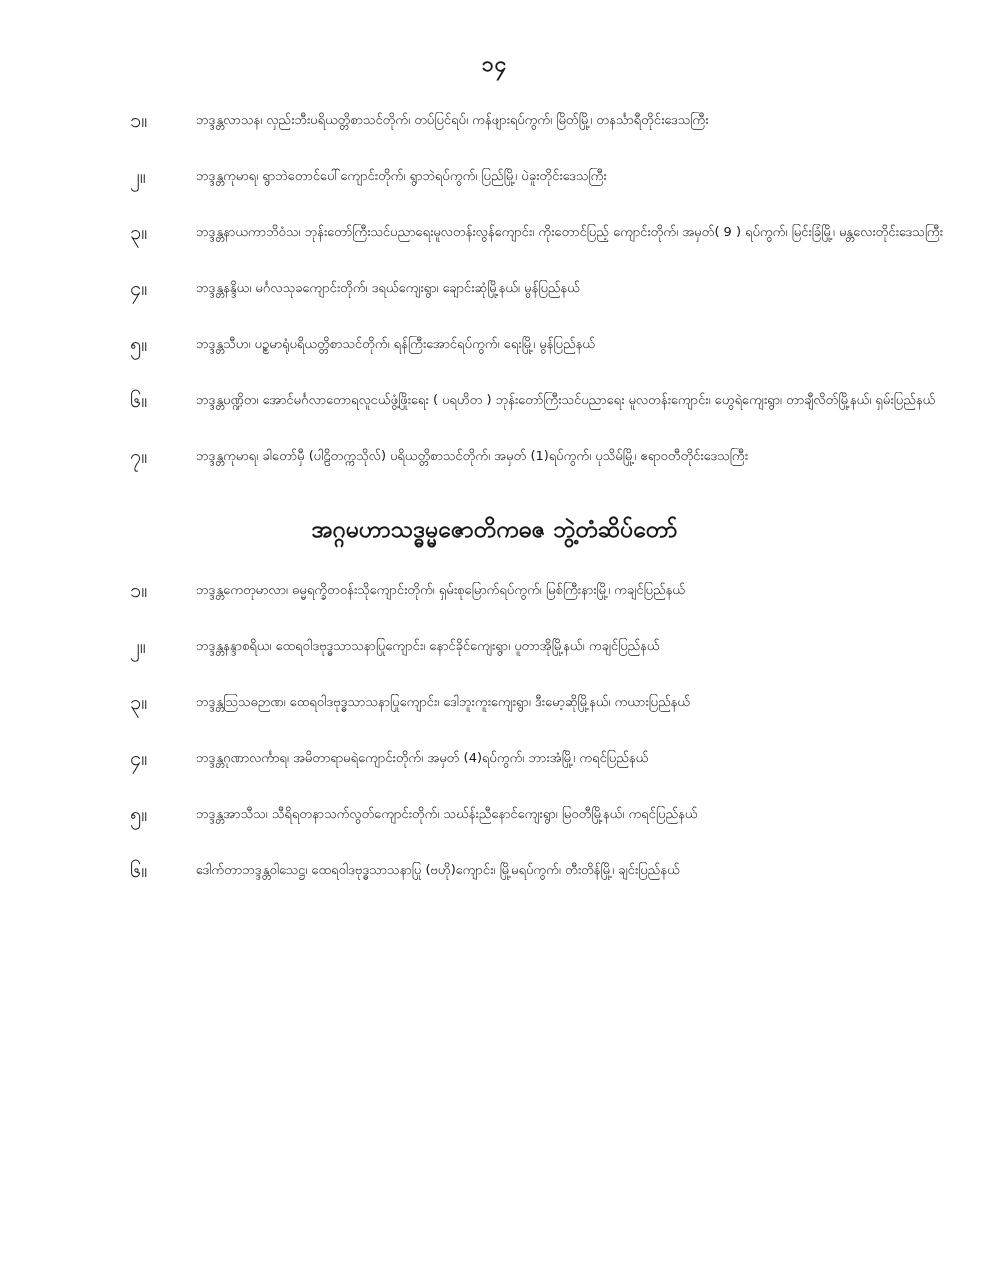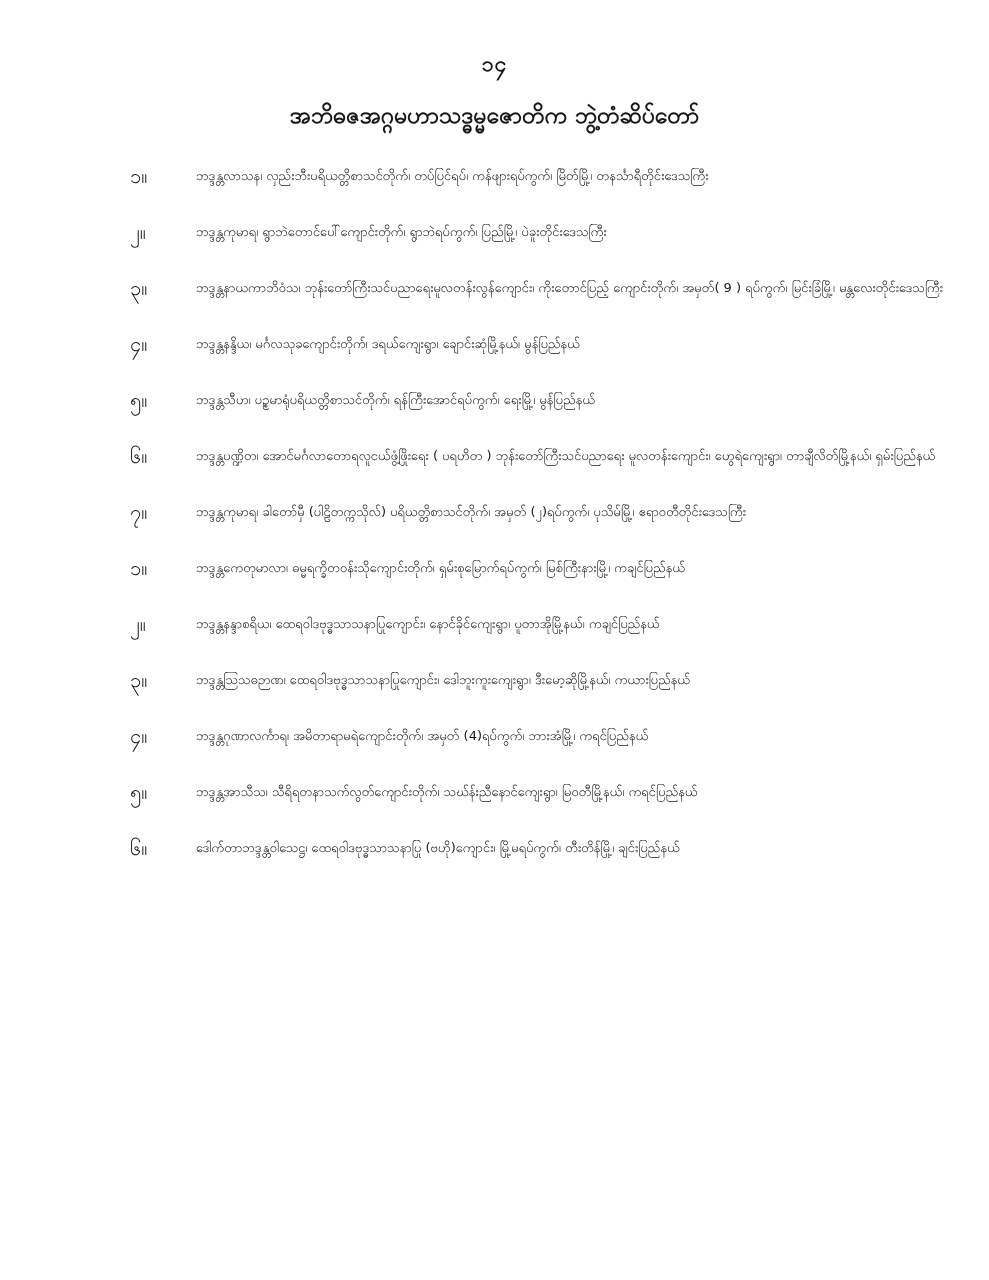--- a/index.html
+++ b/index.html
@@ -60,21 +60,20 @@
     text-align: left;
   }
 </style>
 </head>
 <body>
 
 <div class="page">
 
   <div class="page-number">၁၄</div>
 
-  <div class="section-title">အဘိဓဇအဂ္ဂမဟာသဒ္ဓမ္မဇောတိက ဘွဲ့တံဆိပ်တော်</div>
 
   <div class="items">
     <div class="item">
       <span class="num">၁။</span>
       <div class="text">ဘဒ္ဒန္တလာသန၊ လှည်းဘီးပရိယတ္တိစာသင်တိုက်၊ တပ်ပြင်ရပ်၊ ကန်ဖျားရပ်ကွက်၊ မြိတ်မြို့၊ တနင်္သာရီတိုင်းဒေသကြီး</div>
     </div>
     <div class="item">
       <span class="num">၂။</span>
       <div class="text">ဘဒ္ဒန္တကုမာရ၊ ရွာဘဲတောင်ပေါ်ကျောင်းတိုက်၊ ရွာဘဲရပ်ကွက်၊ ပြည်မြို့၊ ပဲခူးတိုင်းဒေသကြီး</div>
     </div>
@@ -89,24 +88,25 @@
     <div class="item">
       <span class="num">၅။</span>
       <div class="text">ဘဒ္ဒန္တသီဟ၊ ပဉ္စမာရုံပရိယတ္တိစာသင်တိုက်၊ ရန်ကြီးအောင်ရပ်ကွက်၊ ရေးမြို့၊ မွန်ပြည်နယ်</div>
     </div>
     <div class="item">
       <span class="num">၆။</span>
       <div class="text">ဘဒ္ဒန္တပဏ္ဍိတ၊ အောင်မင်္ဂလာတောရလူငယ်ဖွံ့ဖြိုးရေး ( ပရဟိတ ) ဘုန်းတော်ကြီးသင်ပညာရေး မူလတန်းကျောင်း၊ ဟွေရဲကျေးရွာ၊ တာချီလိတ်မြို့နယ်၊ ရှမ်းပြည်နယ်</div>
     </div>
     <div class="item">
       <span class="num">၇။</span>
-      <div class="text">ဘဒ္ဒန္တကုမာရ၊ ခါတော်မှီ (ပါဠိတက္ကသိုလ်) ပရိယတ္တိစာသင်တိုက်၊ အမှတ် (၂)ရပ်ကွက်၊ ပုသိမ်မြို့၊ ဧရာဝတီတိုင်းဒေသကြီး</div>
+      <div class="text">ဘဒ္ဒန္တကုမာရ၊ ခါတော်မှီ (ပါဠိတက္ကသိုလ်) ပရိယတ္တိစာသင်တိုက်၊ အမှတ် (1)ရပ်ကွက်၊ ပုသိမ်မြို့၊ ဧရာဝတီတိုင်းဒေသကြီး</div>
     </div>
   </div>
 
+  <div class="section-title second">အဂ္ဂမဟာသဒ္ဓမ္မဇောတိကဓဇ ဘွဲ့တံဆိပ်တော်</div>
 
   <div class="items">
     <div class="item">
       <span class="num">၁။</span>
       <div class="text">ဘဒ္ဒန္တကေတုမာလာ၊ ဓမ္မရက္ခိတဝန်းသိုကျောင်းတိုက်၊ ရှမ်းစုမြောက်ရပ်ကွက်၊ မြစ်ကြီးနားမြို့၊ ကချင်ပြည်နယ်</div>
     </div>
     <div class="item">
       <span class="num">၂။</span>
       <div class="text">ဘဒ္ဒန္တနန္ဒာစရိယ၊ ထေရဝါဒဗုဒ္ဓသာသနာပြုကျောင်း၊ နောင်ခိုင်ကျေးရွာ၊ ပူတာအိုမြို့နယ်၊ ကချင်ပြည်နယ်</div>
     </div>

